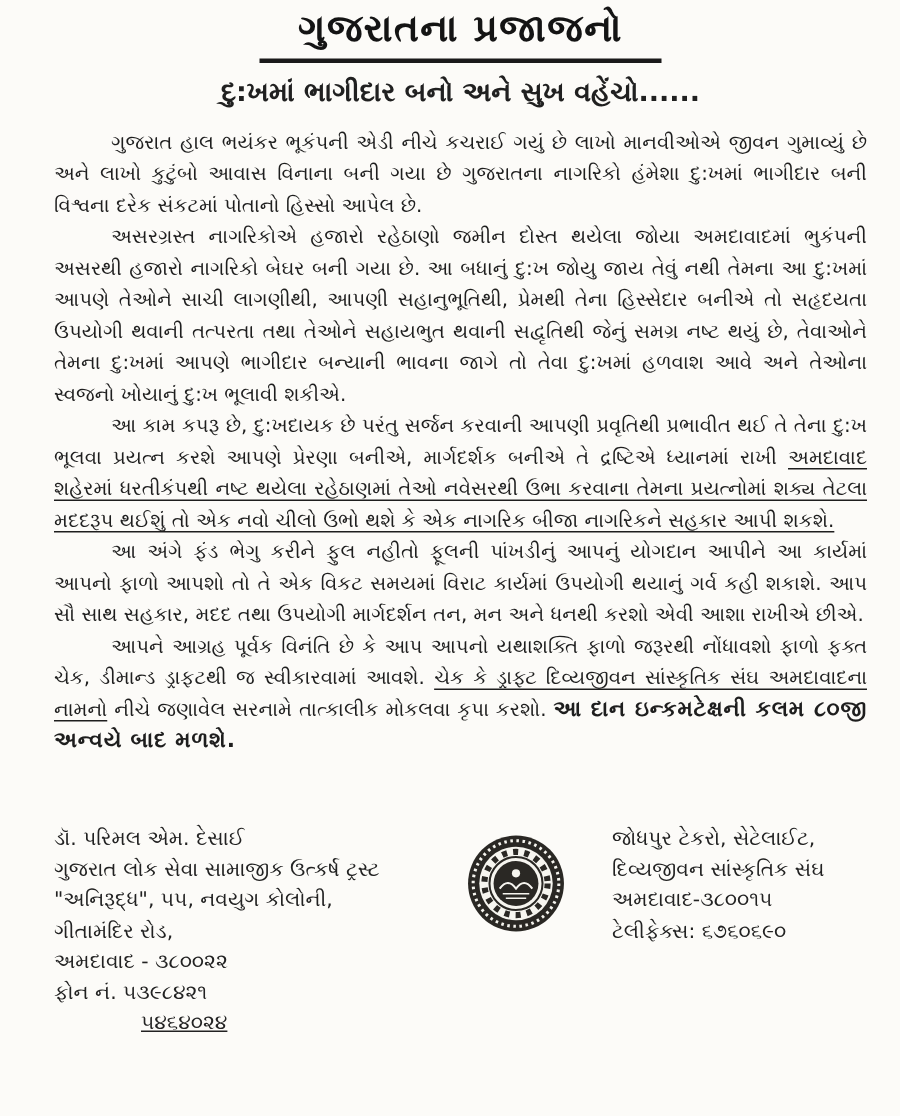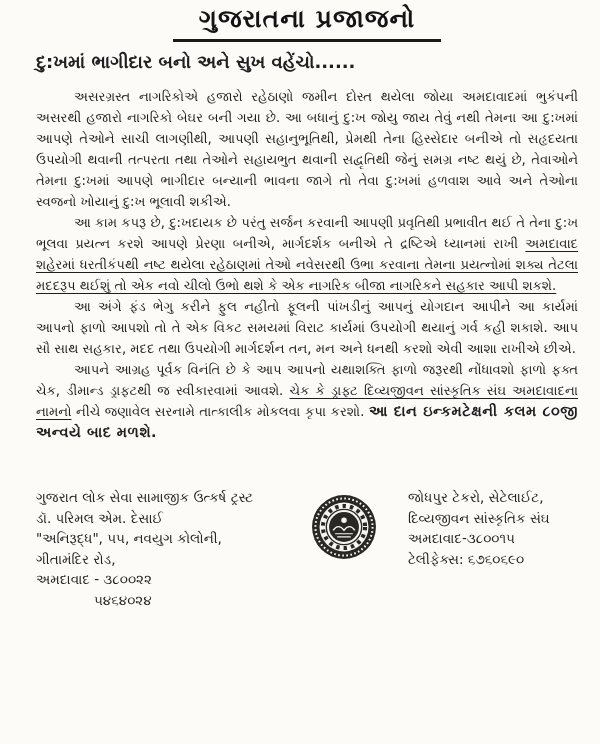--- a/index.html
+++ b/index.html
@@ -21,20 +21,21 @@
     display: inline-block;
     font-size: 25px;
     font-weight: 800;
     letter-spacing: 1px;
     color: #141414;
     border-bottom: 3px solid #1a1a1a;
     padding: 0 26px 5px 26px;
   }
   .subtitle {
     margin-top: 9px;
+    text-align: center;
     font-size: 18px;
     font-weight: 600;
     color: #202020;
   }
   
   .letter-body { margin-top: 13px; }
   .letter-body p {
     font-size: 13.2px;
     line-height: 21px;
     text-align: justify;
@@ -57,54 +58,56 @@
     margin-top: 44px;
     display: flex;
     align-items: flex-start;
     font-size: 13.5px;
     line-height: 20.5px;
     color: #222;
   }
   .addr-left  { flex: 0 0 252px; }
   .addr-right { flex: 1; padding-left: 8px; }
   .addr-line { white-space: nowrap; }
-  .addr-line.indent { padding-left: 58px; }
+  .addr-line.indent { padding-left: 58px; text-decoration: underline; }
   .seal-wrap {
     flex: 0 0 112px;
     display: flex;
     justify-content: center;
     padding-top: 6px;
   }
 </style>
 </head>
 <body>
 
 <div class="page">
 
   <div class="title-wrap">
     <span class="title-text">ગુજરાતના પ્રજાજનો</span>
   </div>
   <div class="subtitle">દુ:ખમાં ભાગીદાર બનો અને સુખ વહેંચો......</div>
 
   <div class="letter-body">
+    <p>ગુજરાત હાલ ભયંકર ભૂકંપની એડી નીચે કચરાઈ ગયું છે લાખો માનવીઓએ જીવન ગુમાવ્યું છે અને લાખો કુટુંબો આવાસ વિનાના બની ગયા છે ગુજરાતના નાગરિકો હંમેશા દુ:ખમાં ભાગીદાર બની વિશ્વના દરેક સંકટમાં પોતાનો હિસ્સો આપેલ છે.</p>
     <p>અસરગ્રસ્ત નાગરિકોએ હજારો રહેઠાણો જમીન દોસ્ત થયેલા જોયા અમદાવાદમાં ભુકંપની અસરથી હજારો નાગરિકો બેઘર બની ગયા છે. આ બધાનું દુ:ખ જોયુ જાય તેવું નથી તેમના આ દુ:ખમાં આપણે તેઓને સાચી લાગણીથી, આપણી સહાનુભૂતિથી, પ્રેમથી તેના હિસ્સેદાર બનીએ તો સહૃદયતા ઉપયોગી થવાની તત્પરતા તથા તેઓને સહાયભુત થવાની સદ્વૃતિથી જેનું સમગ્ર નષ્ટ થયું છે, તેવાઓને તેમના દુ:ખમાં આપણે ભાગીદાર બન્યાની ભાવના જાગે તો તેવા દુ:ખમાં હળવાશ આવે અને તેઓના સ્વજનો ખોયાનું દુ:ખ ભૂલાવી શકીએ.</p>
     <p><span class="seg">આ કામ કપરૂ છે, દુ:ખદાયક છે પરંતુ સર્જન કરવાની આપણી પ્રવૃતિથી પ્રભાવીત થઈ તે તેના દુ:ખ ભૂલવા પ્રયત્ન કરશે આપણે પ્રેરણા બનીએ, માર્ગદર્શક બનીએ તે દ્રષ્ટિએ ધ્યાનમાં રાખી </span><span class="seg u">અમદાવાદ શહેરમાં ધરતીકંપથી નષ્ટ થયેલા રહેઠાણમાં તેઓ નવેસરથી ઉભા કરવાના તેમના પ્રયત્નોમાં શક્ય તેટલા મદદરૂપ થઈશું તો એક નવો ચીલો ઉભો થશે કે એક નાગરિક બીજા નાગરિકને સહકાર આપી શકશે.</span></p>
     <p>આ અંગે ફંડ ભેગુ કરીને ફુલ નહીતો ફૂલની પાંખડીનું આપનું યોગદાન આપીને આ કાર્યમાં આપનો ફાળો આપશો તો તે એક વિકટ સમયમાં વિરાટ કાર્યમાં ઉપયોગી થયાનું ગર્વ કહી શકાશે. આપ સૌ સાથ સહકાર, મદદ તથા ઉપયોગી માર્ગદર્શન તન, મન અને ધનથી કરશો એવી આશા રાખીએ છીએ.</p>
     <p><span class="seg">આપને આગ્રહ પૂર્વક વિનંતિ છે કે આપ આપનો યથાશક્તિ ફાળો જરૂરથી નોંધાવશો ફાળો ફક્ત ચેક, ડીમાન્ડ ડ્રાફટથી જ સ્વીકારવામાં આવશે. </span><span class="seg u">ચેક કે ડ્રાફ્ટ દિવ્યજીવન સાંસ્કૃતિક સંઘ અમદાવાદના નામનો</span><span class="seg"> નીચે જણાવેલ સરનામે તાત્કાલીક મોકલવા કૃપા કરશો. </span><span class="seg b">આ દાન ઇન્કમટેક્ષની કલમ ૮૦જી અન્વયે બાદ મળશે.</span></p>
   </div>
 
 
   <div class="footer">
 
     <div class="addr-left">
+      <div class="addr-line">ડૉ. પરિમલ એમ. દેસાઈ</div>
       <div class="addr-line">ગુજરાત લોક સેવા સામાજીક ઉત્કર્ષ ટ્રસ્ટ</div>
-      <div class="addr-line">ડૉ. પરિમલ એમ. દેસાઈ</div>
       <div class="addr-line">"અનિરૂદ્ધ", ૫૫, નવયુગ કોલોની,</div>
       <div class="addr-line">ગીતામંદિર રોડ,</div>
       <div class="addr-line">અમદાવાદ - ૩૮૦૦૨૨</div>
+      <div class="addr-line">ફોન નં. ૫૩૯૮૪૨૧</div>
       <div class="addr-line indent">૫૪૬૪૦૨૪</div>
     </div>
 
     <div class="seal-wrap">
       <svg width="68" height="68" viewBox="0 0 100 100" aria-hidden="true">
         <circle cx="50" cy="50" r="47" fill="#2a2824"></circle>
         <circle cx="50" cy="50" r="42" fill="none" stroke="#f6f5ef" stroke-width="3" stroke-dasharray="2.5 3.5"></circle>
         <circle cx="50" cy="50" r="36" fill="#f6f5ef"></circle>
         <circle cx="50" cy="50" r="31" fill="none" stroke="#2a2824" stroke-width="6" stroke-dasharray="5 6"></circle>
         <circle cx="50" cy="50" r="26" fill="none" stroke="#2a2824" stroke-width="2"></circle>

